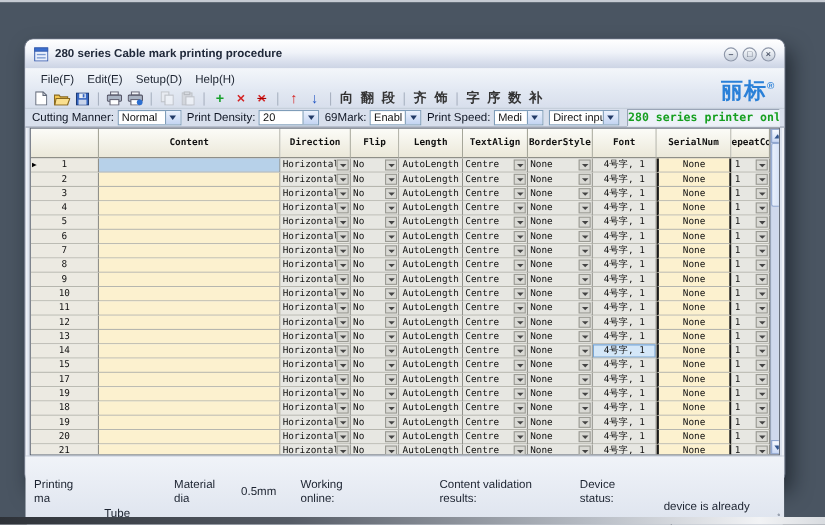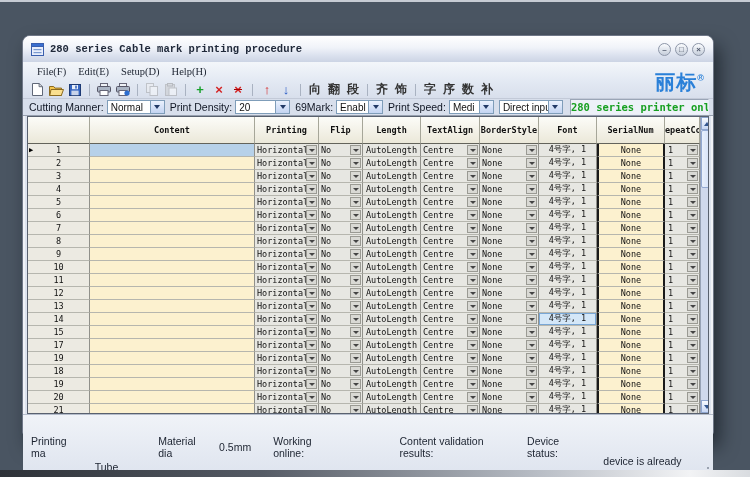--- a/index.html
+++ b/index.html
@@ -8,28 +8,28 @@
   .topline{position:absolute;top:0;left:0;right:0;height:2px;background:#c6cbd3;}
   .bottomstrip{position:absolute;bottom:0;left:0;right:0;height:7px;
            background:linear-gradient(90deg,#2e3238,#555b65 35%,#b9bec6 72%,#f2f3f5 92%,#d9dce0);}
   
   .window{position:absolute;left:22px;top:35px;width:692px;height:403px;box-sizing:border-box;
           border:1px solid #6f7787;border-radius:8px 8px 7px 7px;display:flex;flex-direction:column;
           background:#dde3ee;box-shadow:6px 10px 18px rgba(8,12,18,.55), inset 0 0 0 2px rgba(255,255,255,.55);}
   .titlebar{height:26px;flex:0 0 26px;display:flex;align-items:center;padding:0 8px;
           background:linear-gradient(#ffffff,#f0f3f9 45%,#dbe1ee 75%,#ccd4e4);border-radius:7px 7px 0 0;}
   .appicon{width:14px;height:13px;display:flex;align-items:center;}
-  .title{margin-left:5px;font-size:10.5px;font-weight:bold;color:#20293a;font-family:Liberation Mono, monospace;}
+  .title{margin-left:5px;font-size:10.5px;font-weight:bold;color:#20293a;}
   .winbtns{margin-left:auto;display:flex;gap:4px;}
   .wb{width:13px;height:13px;border-radius:50%;border:1px solid #8d96a8;box-sizing:border-box;
       background:linear-gradient(#fafcfe,#c6cedb);color:#4c5568;font-size:8px;line-height:11px;
       text-align:center;font-weight:bold;}
   .menubar{height:19px;flex:0 0 19px;display:flex;align-items:center;padding-left:8px;
       background:linear-gradient(#f3f6fa,#e3e9f3);font-size:10.5px;color:#1c2330;}
-  .menu-item{padding:0 6px;font-family:Liberation Serif, serif;}
+  .menu-item{padding:0 6px;}
   .brand{position:absolute;top:33px;right:8px;color:#2a80d8;font-weight:bold;font-size:20px;
       letter-spacing:1px;z-index:5;}
   .brand sup{font-size:9px;}
   
   .toolbar{height:17px;flex:0 0 17px;display:flex;align-items:center;padding-left:6px;gap:3px;
       background:linear-gradient(#e3e9f3,#d8dfec);border-bottom:1px solid #c3cad8;}
   .ticon{width:16px;height:15px;display:flex;align-items:center;justify-content:center;}
   .ticon.dis{opacity:.45;filter:grayscale(1);}
   .tsep{width:1px;height:12px;background:#a9b2c1;margin:0 3px;}
   .cnb{font-size:12px;font-weight:bold;color:#333;width:16px;justify-content:center;}
@@ -260,21 +260,21 @@
             <col style="width:59px">
             <col style="width:59px">
             <col style="width:58px">
           <col style="width:68px">
             <col style="width:35px">
         </colgroup>
         <thead>
           <tr>
             <th class="corner"></th>
           <th class="gh">Content</th>
-              <th class="gh">Printing</th>
+              <th class="gh">Direction</th>
               <th class="gh">Flip</th>
               <th class="gh">Length</th>
               <th class="gh">TextAlign</th>
               <th class="gh">BorderStyle</th>
               <th class="gh">Font</th>
               <th class="gh">SerialNum</th>
               <th class="gh">epeatCoun</th>
             </tr>
         </thead>
         <tbody>

